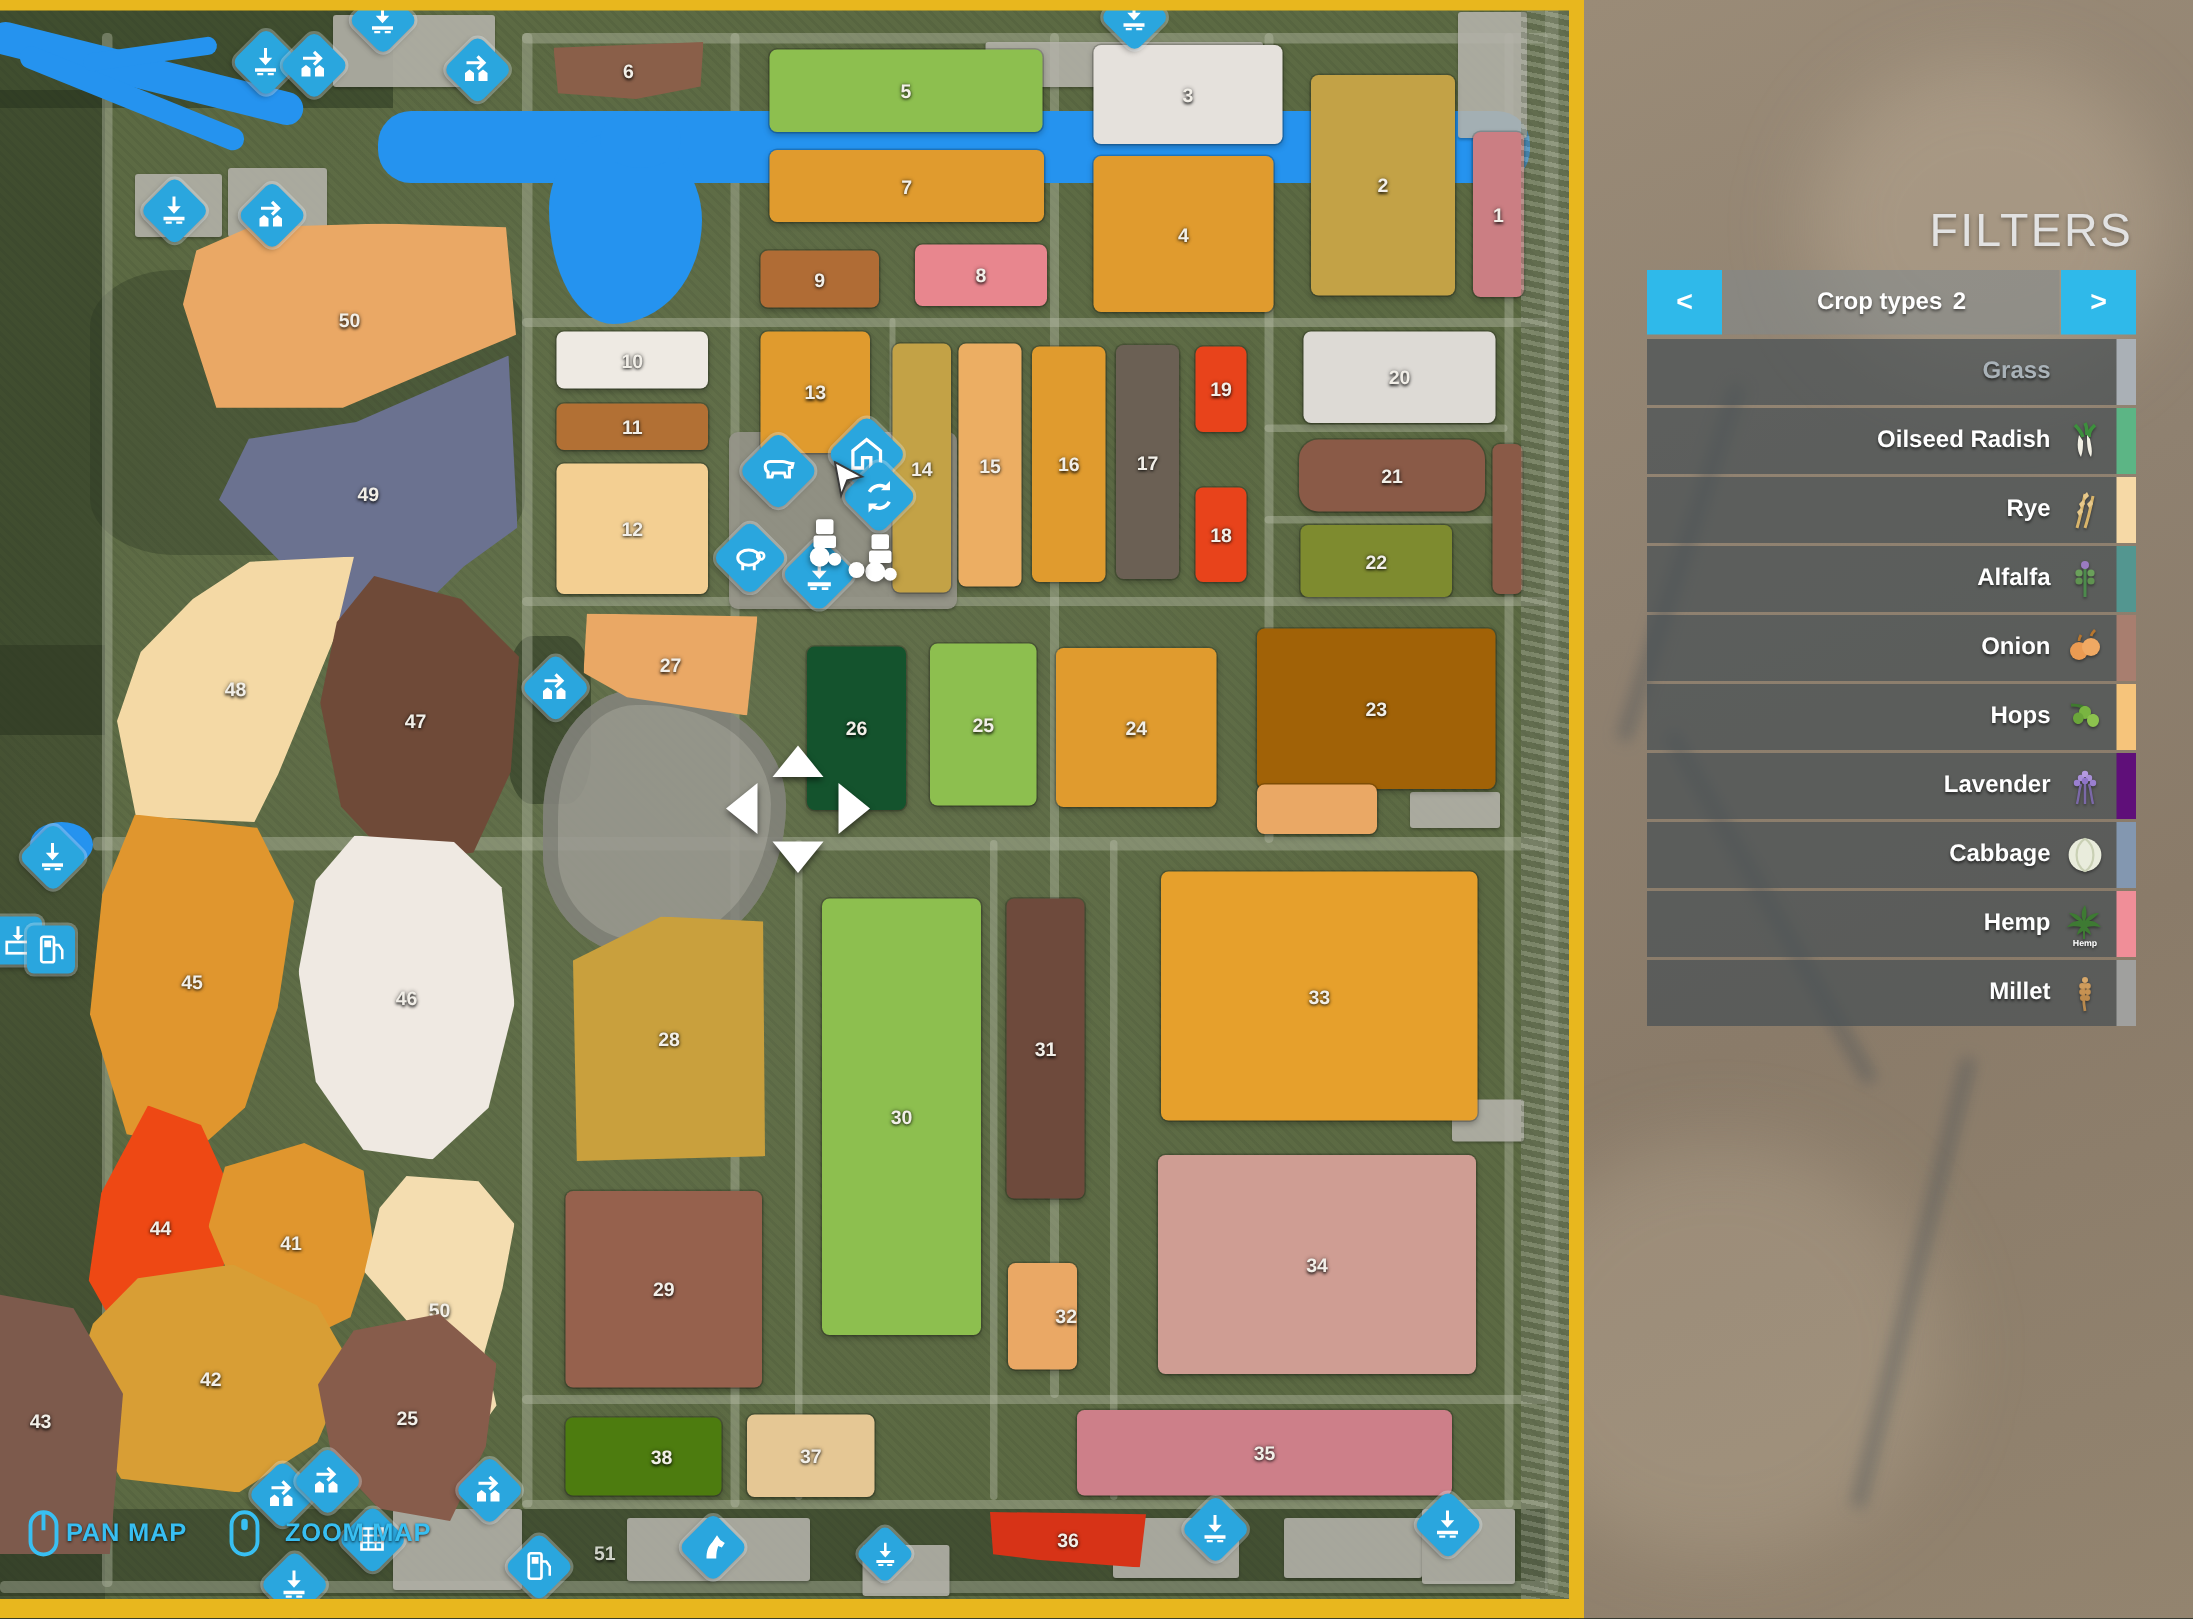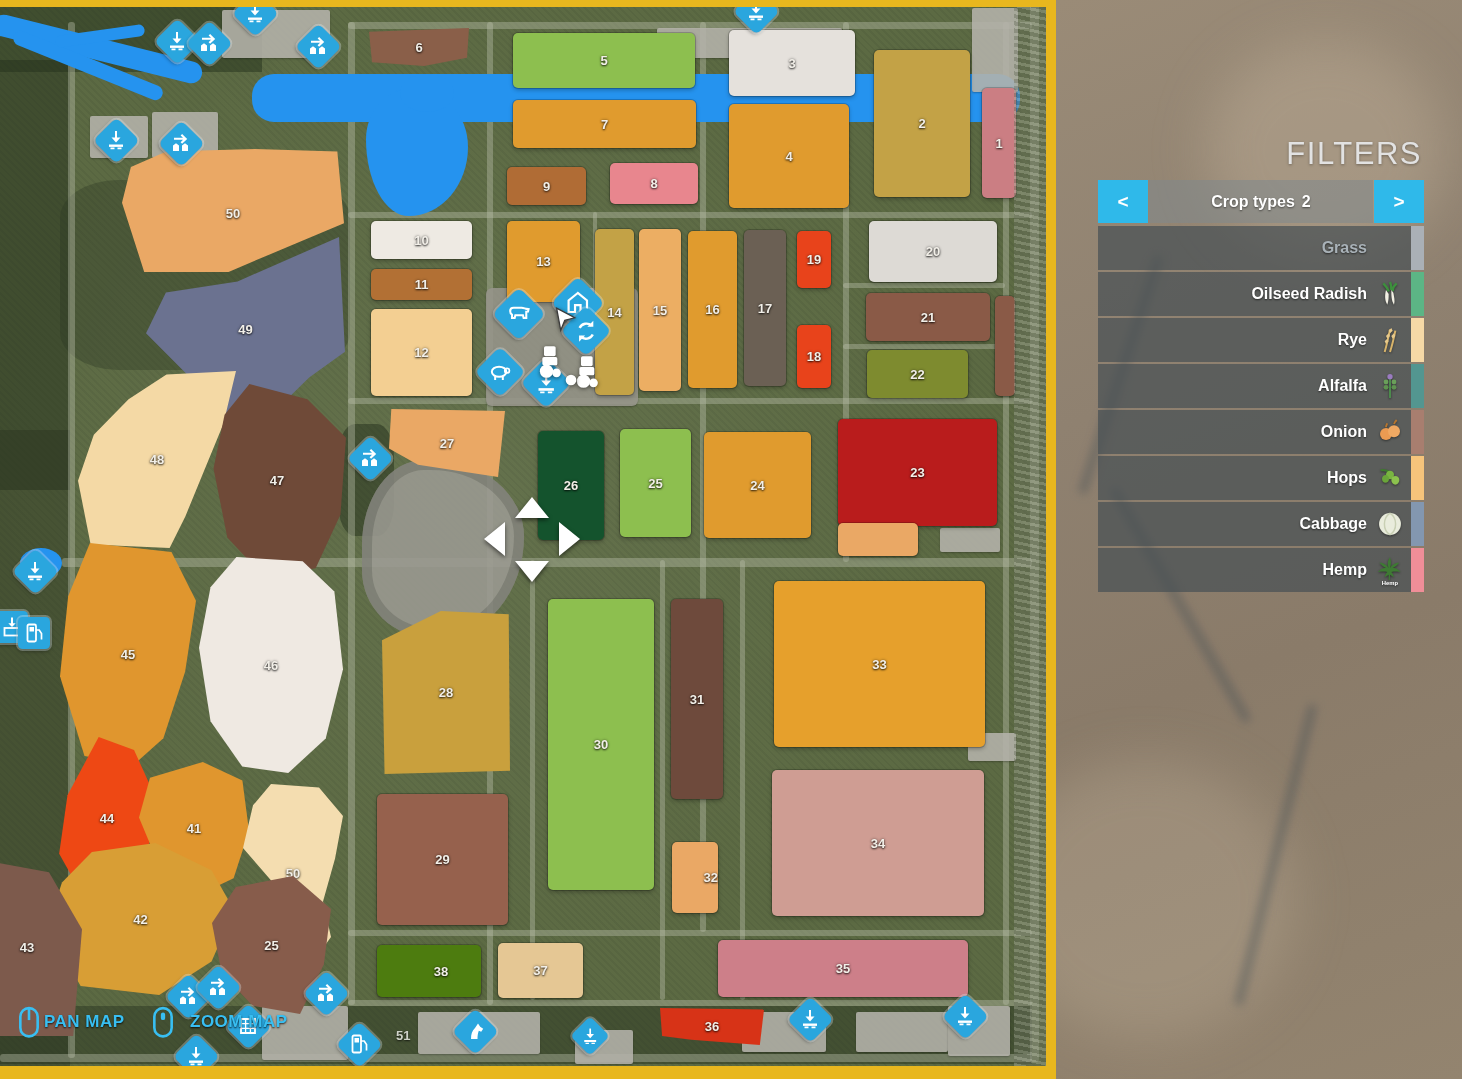--- a/index.html
+++ b/index.html
@@ -193,40 +193,40 @@
         </div>
         <div class="field" style="left: 797px; top: 231px; width: 34px; height: 57px; background: rgb(232, 67, 27);">
           <span class="flabel">19</span>
         </div>
         <div class="field" style="left: 797px; top: 325px; width: 34px; height: 63px; background: rgb(232, 67, 27);">
           <span class="flabel">18</span>
         </div>
         <div class="field" style="left: 869px; top: 221px; width: 128px; height: 61px; background: rgb(221, 218, 213);">
           <span class="flabel">20</span>
         </div>
-        <div class="field" style="left: 866px; top: 293px; width: 124px; height: 48px; background: rgb(138, 90, 71);">
+        <div class="field" style="left: 866px; top: 293px; width: 124px; height: 48px; background: rgb(138, 90, 71); border-radius: 13px;">
           <span class="flabel">21</span>
         </div>
         <div class="field" style="left: 995px; top: 296px; width: 20px; height: 100px; background: rgb(138, 90, 71);"></div>
         <div class="field" style="left: 867px; top: 350px; width: 101px; height: 48px; background: rgb(126, 139, 47);">
           <span class="flabel">22</span>
         </div>
         <div class="field" style="left: 389px; top: 409px; width: 116px; height: 68px; background: rgb(234, 168, 101); clip-path: polygon(2% 0%, 100% 3%, 94% 100%, 25% 82%, 0% 58%); border-radius: 0px; box-shadow: none;">
           <span class="flabel">27</span>
         </div>
         <div class="field" style="left: 538px; top: 431px; width: 66px; height: 109px; background: #14532d;">
           <span class="flabel">26</span>
         </div>
         <div class="field" style="left: 620px; top: 429px; width: 71px; height: 108px; background: rgb(141, 191, 79);">
           <span class="flabel">25</span>
         </div>
         <div class="field" style="left: 704px; top: 432px; width: 107px; height: 106px; background: rgb(224, 155, 46);">
           <span class="flabel">24</span>
         </div>
-        <div class="field" style="left: 838px; top: 419px; width: 159px; height: 107px; background: #b91c1c;">
+        <div class="field" style="left: 838px; top: 419px; width: 159px; height: 107px; background: #a16207;">
           <span class="flabel">23</span>
         </div>
         <div class="field" style="left: 838px; top: 523px; width: 80px; height: 33px; background: rgb(234, 168, 101);"></div>
         <div class="field" style="left: 774px; top: 581px; width: 211px; height: 166px; background: rgb(230, 160, 44);">
           <span class="flabel">33</span>
         </div>
         <div class="field" style="left: 772px; top: 770px; width: 212px; height: 146px; background: rgb(207, 157, 147);">
           <span class="flabel">34</span>
         </div>
         <div class="field" style="left: 382px; top: 611px; width: 128px; height: 163px; background: rgb(201, 160, 61); clip-path: polygon(0% 18%, 46% 0%, 99% 2%, 100% 98%, 2% 100%); border-radius: 0px; box-shadow: none;">
@@ -702,34 +702,65 @@
             <svg viewBox="0 0 24 24">
               <path d="M5 6c4 0 7 1 9 3" stroke="#3f7a2f" stroke-width="1.4" fill="none"></path>
               <path d="M9 9.5c0 2 1.4 3.5 3 3.5s3-1.5 3-3.5c0-1.8-1.4-3-3-3s-3 1.2-3 3z" fill="#79b541"></path>
               <path d="M13 13.5c0 2 1.4 3.5 3 3.5s3-1.5 3-3.5c0-1.8-1.4-3-3-3s-3 1.2-3 3z" fill="#8cc24e"></path>
               <path d="M6 12.5c0 1.8 1.2 3 2.6 3s2.7-1.2 2.7-3c0-1.6-1.2-2.8-2.6-2.8S6 10.9 6 12.5z" fill="#6aa53a"></path>
             </svg>
           </span>
           <div class="strip" style="background: rgb(246, 196, 123);"></div>
         </div>
         <div class="frow">
+          <span class="lab">Lavender</span>
+          <span class="cicon">
+            <svg viewBox="0 0 24 24">
+              <path d="M8 21c1-4 1-7 2-10M12 21V9M16 21c-1-4-1-7-2-10" stroke="#7b68a8" stroke-width="1.2" fill="none"></path>
+              <circle cx="10" cy="8" r="1.6" fill="#a88fd8"></circle>
+              <circle cx="8" cy="10.5" r="1.6" fill="#9a7fd0"></circle>
+              <circle cx="12" cy="6" r="1.6" fill="#b49ae0"></circle>
+              <circle cx="14" cy="8" r="1.6" fill="#a88fd8"></circle>
+              <circle cx="16" cy="10.5" r="1.6" fill="#9a7fd0"></circle>
+              <circle cx="12" cy="9.5" r="1.6" fill="#8f74c8"></circle>
+            </svg>
+          </span>
+          <div class="strip" style="background: rgb(95, 15, 121);"></div>
+        </div>
+        <div class="frow">
           <span class="lab">Cabbage</span>
           <span class="cicon">
             <svg viewBox="0 0 24 24">
               <circle cx="12" cy="12" r="8.2" fill="#e9ecdc"></circle>
               <path d="M12 3.8c-3 2-4.2 5-4.2 8.2s1.2 6.2 4.2 8.2M12 3.8c3 2 4.2 5 4.2 8.2s-1.2 6.2-4.2 8.2" stroke="#c9d0b4" stroke-width="1.1" fill="none"></path>
             </svg>
           </span>
           <div class="strip" style="background: rgb(131, 151, 176);"></div>
         </div>
         <div class="frow">
           <span class="lab">Hemp</span>
           <span class="cicon">
             <svg viewBox="0 0 24 24">
               <path d="M12 2.5c1 3 1 5 0 8 2-3 4-4 7-4-2 2-3 3-5 4 3 0 4 1 6 3-3-.5-5-.5-7 0 1 1 1.6 2 2 4l-3-2v4h-1v-4l-3 2c.4-2 1-3 2-4-2-.5-4-.5-7 0 2-2 3-3 6-3-2-1-3-2-5-4 3 0 5 1 7 4-1-3-1-5 1-8z" fill="#3e7a33"></path>
               <text x="12" y="23" font-size="4.4" fill="#fff" text-anchor="middle" font-family="Liberation Sans, sans-serif" font-weight="bold">Hemp</text>
             </svg>
           </span>
           <div class="strip" style="background: rgb(240, 142, 152);"></div>
+        </div>
+        <div class="frow">
+          <span class="lab">Millet</span>
+          <span class="cicon">
+            <svg viewBox="0 0 24 24">
+              <path d="M12 21c-1-5-1-9 0-14" stroke="#b98a4e" stroke-width="1.4" fill="none"></path>
+              <circle cx="12" cy="5.5" r="1.5" fill="#d8a86a"></circle>
+              <circle cx="10.6" cy="8.5" r="1.5" fill="#cf9c5c"></circle>
+              <circle cx="13.4" cy="8.5" r="1.5" fill="#cf9c5c"></circle>
+              <circle cx="10.6" cy="11.5" r="1.5" fill="#c79252"></circle>
+              <circle cx="13.4" cy="11.5" r="1.5" fill="#c79252"></circle>
+              <circle cx="11" cy="14.5" r="1.5" fill="#bd8a4c"></circle>
+              <circle cx="13" cy="14.5" r="1.5" fill="#bd8a4c"></circle>
+            </svg>
+          </span>
+          <div class="strip" style="background: rgb(160, 160, 158);"></div>
         </div>
       </div>
   </aside>
 </div>
 
 </body></html>

